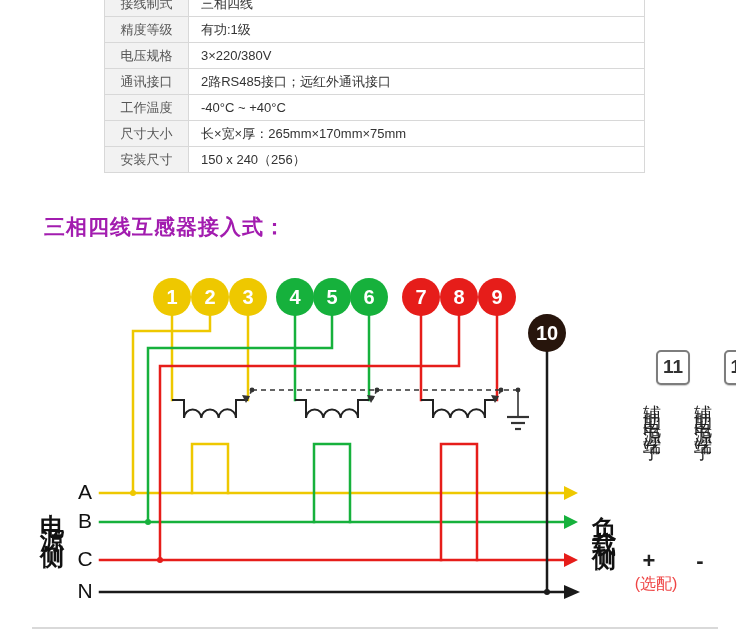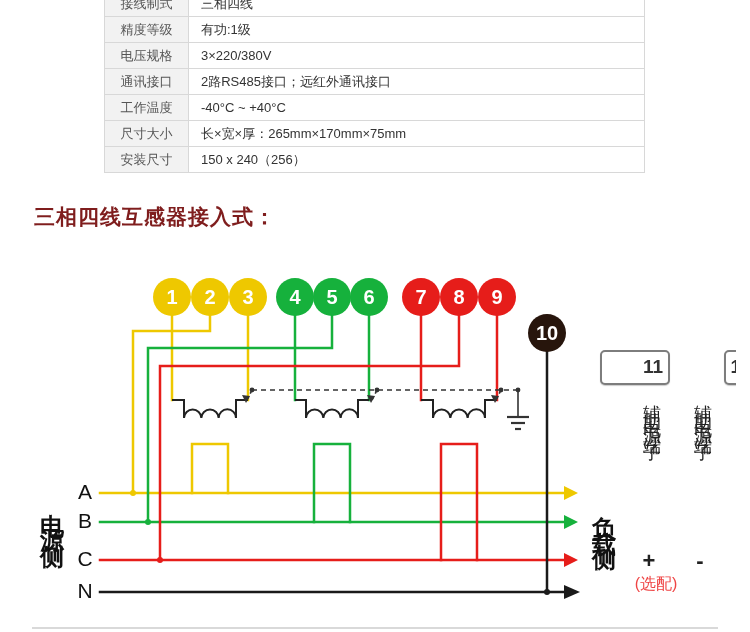--- a/index.html
+++ b/index.html
@@ -6,22 +6,22 @@
   .page{position:relative;width:736px;height:632px;background:#fff;overflow:hidden;
         font-family:"Liberation Sans","DejaVu Sans",sans-serif;color:#333;}
 
   
   .spec-table{position:absolute;left:104px;top:-10px;width:541px;border-collapse:collapse;
               font-size:13px;table-layout:fixed;}
   .spec-table td{border:1px solid #d8d8d8;height:23px;}
   .spec-table td.label{width:81px;background:#f2f2f2;text-align:center;color:#555;}
   .spec-table td.value{padding-left:12px;color:#333;}
 
-  .section-title{position:absolute;left:34px;top:203px;margin:0;font-size:21px;font-weight:bold;
-                 color:#7f1d1d;letter-spacing:1px;}
+  .section-title{position:absolute;left:34px;top:203px;margin:10px;font-size:21px;font-weight:bold;
+                 color:#a21caf;letter-spacing:1px;}
 
   
   .diagram-svg{position:absolute;left:0;top:0;pointer-events:none;}
   .wa{stroke:var(--pa);} .wb{stroke:var(--pb);} .wc{stroke:var(--pc);} .wn{stroke:var(--pn);}
   .fa{fill:var(--pa);stroke:none;} .fb{fill:var(--pb);stroke:none;}
   .fc{fill:var(--pc);stroke:none;} .fn{fill:var(--pn);stroke:none;}
   .wire{fill:none;stroke-width:2.5;stroke-linecap:square;}
   .ct{fill:none;stroke:#222;stroke-width:2;}
   .gnd{stroke:var(--gnd);stroke-width:1.6;fill:none;}
   .gnd-fill{fill:var(--gnd);stroke:none;}
@@ -168,21 +168,21 @@
       <div class="terminal" style="left: 229px; background: rgb(238, 200, 0);">3</div>
       <div class="terminal" style="left: 276px; background: rgb(22, 177, 60);">4</div>
       <div class="terminal" style="left: 313px; background: rgb(22, 177, 60);">5</div>
       <div class="terminal" style="left: 350px; background: rgb(22, 177, 60);">6</div>
       <div class="terminal" style="left: 402px; background: rgb(230, 29, 26);">7</div>
       <div class="terminal" style="left: 440px; background: rgb(230, 29, 26);">8</div>
       <div class="terminal" style="left: 478px; background: rgb(230, 29, 26);">9</div>
       <div class="terminal" style="left: 528px; background: rgb(39, 21, 12); margin-top: 36px;">10</div>
     </div>
 
-  <div class="aux-box" style="left:600px;padding-left:36px;">11</div>
+  <div class="aux-box" style="left:656px;">11</div>
   <div class="aux-box" style="left:685px;margin-left:39px;">12</div>
   <div class="aux-label" style="left:640px;">辅助电源端子</div>
   <div class="aux-label" style="left:691px;">辅助电源端子</div>
   <div class="aux-polarity" style="left:634px;">+</div>
   <div class="aux-polarity" style="left:685px;">-</div>
   <div class="aux-note">(选配)</div>
 
   <div class="side-label" style="left:36px;top:494px;">电源侧</div>
   <div class="side-label" style="left:588px;top:496px;">负载侧</div>
 

